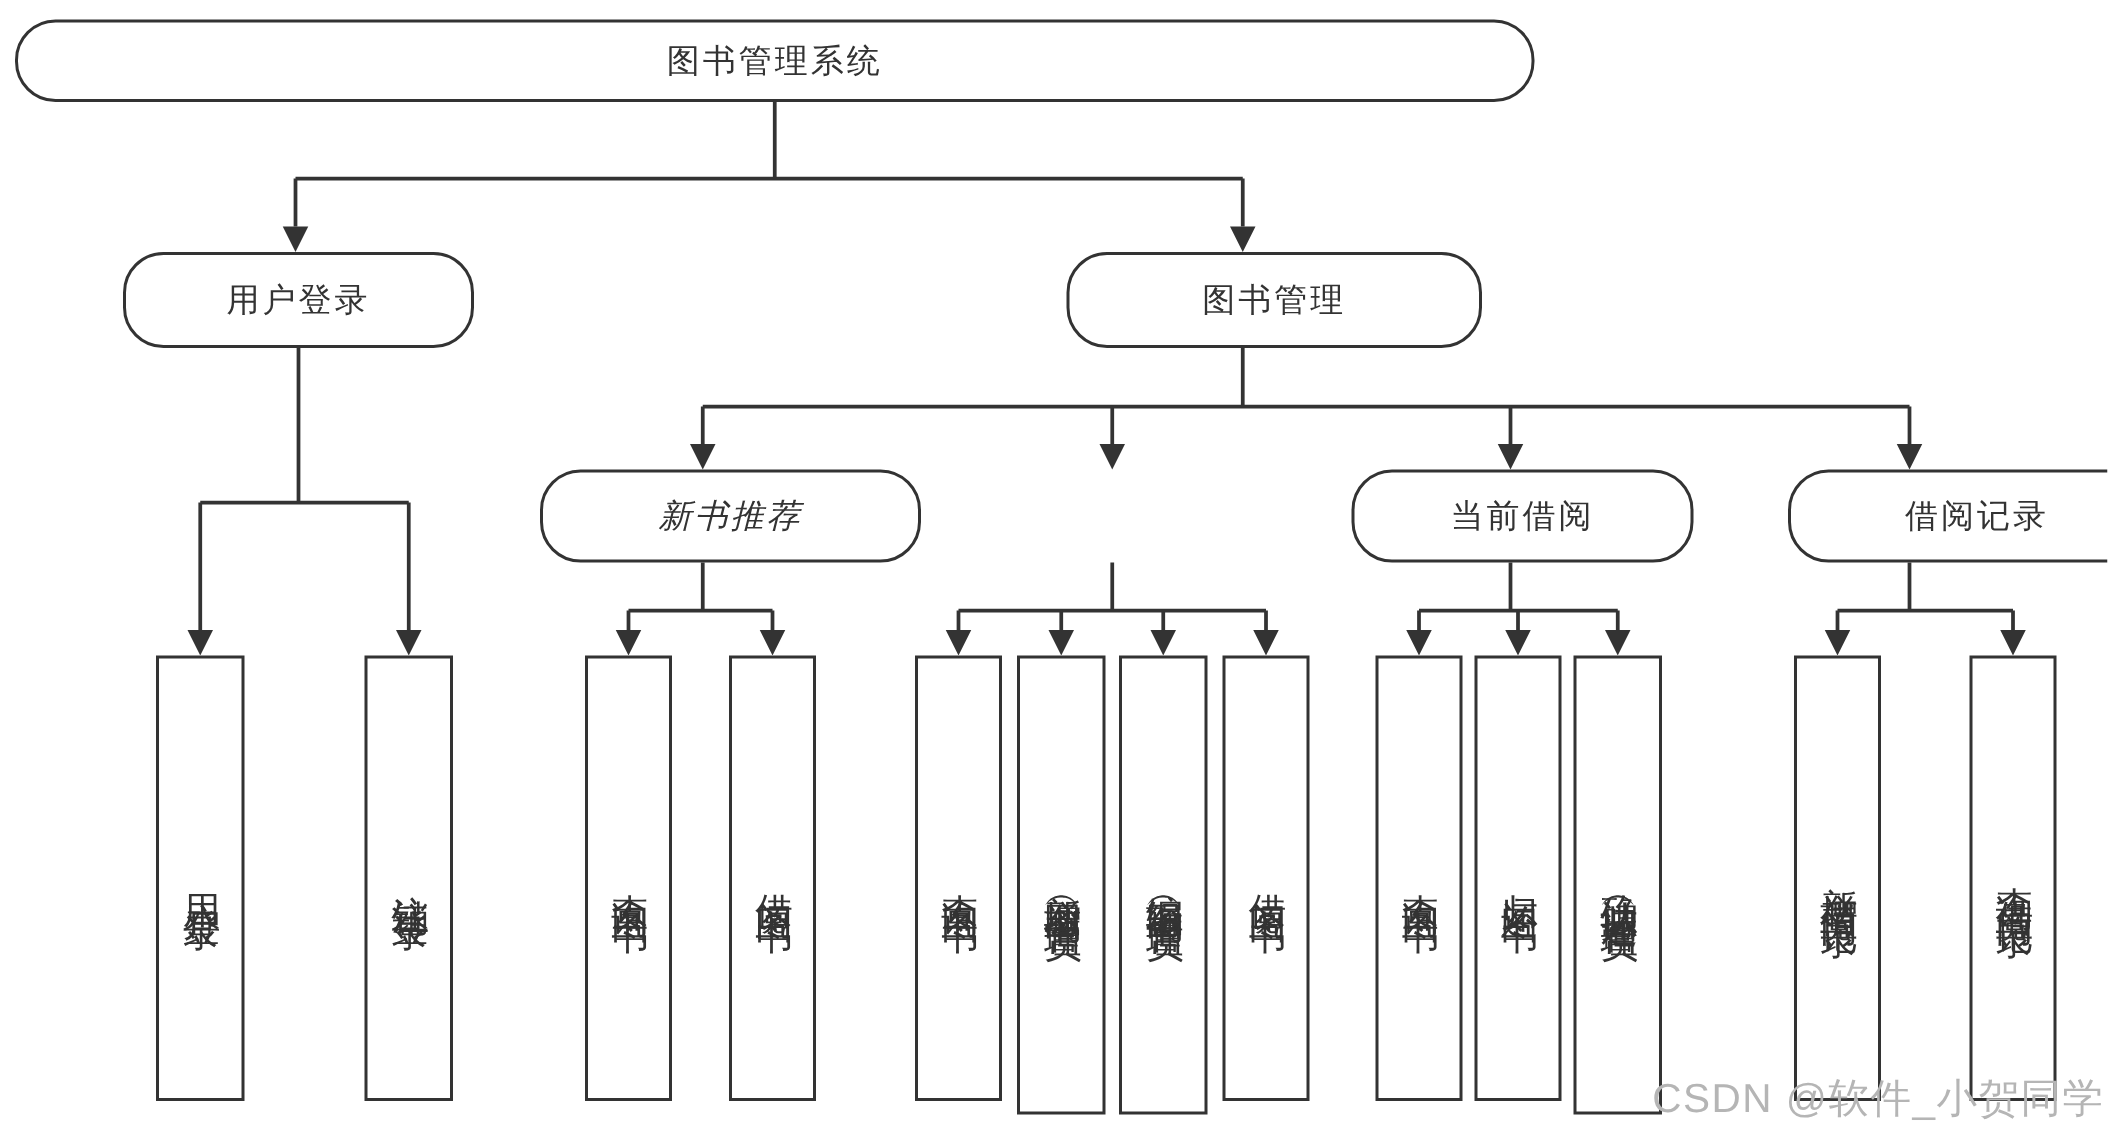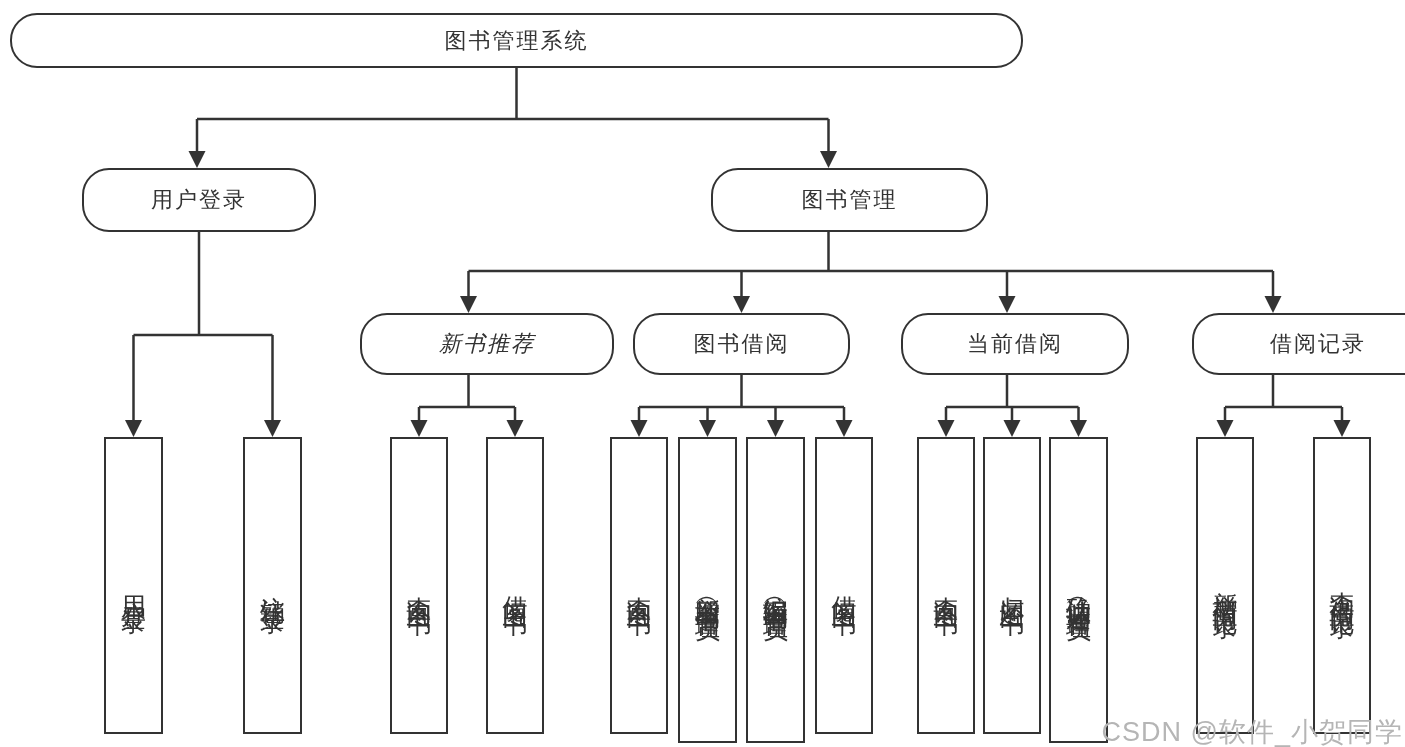--- a/index.html
+++ b/index.html
@@ -108,21 +108,20 @@
       <polygon points="1333.5,420 1350.5,420 1342,437"></polygon>
     </g>
   </svg>
 
   <div class="node h" style="left:10px; top:13px; width:1013px; height:55px;">图书管理系统</div>
 
   <div class="node h" style="left:82px; top:168px; width:234px; height:64px;">用户登录</div>
   <div class="node h" style="left:711px; top:168px; width:277px; height:64px;">图书管理</div>
 
   <div class="node h" style="left:360px; top:313px; width:254px; height:62px;font-style:italic;">新书推荐</div>
-  <div class="node h" style="left:633px; top:313px; width:217px; height:62px;">图书借阅</div>
   <div class="node h" style="left:901px; top:313px; width:228px; height:62px;">当前借阅</div>
   <div class="node h" style="left:1192px; top:313px; width:252px; height:62px;">借阅记录</div>
 
   <div class="node v" style="left:104px; top:437px; width:59px; height:297px;">用户登录</div>
   <div class="node v" style="left:243px; top:437px; width:59px; height:297px;">注销登录</div>
 
   <div class="node v" style="left:390px; top:437px; width:58px; height:297px;">查询图书</div>
   <div class="node v" style="left:486px; top:437px; width:58px; height:297px;">借阅图书</div>
 
   <div class="node v" style="left:610px; top:437px; width:58px; height:297px;">查询图书</div>

